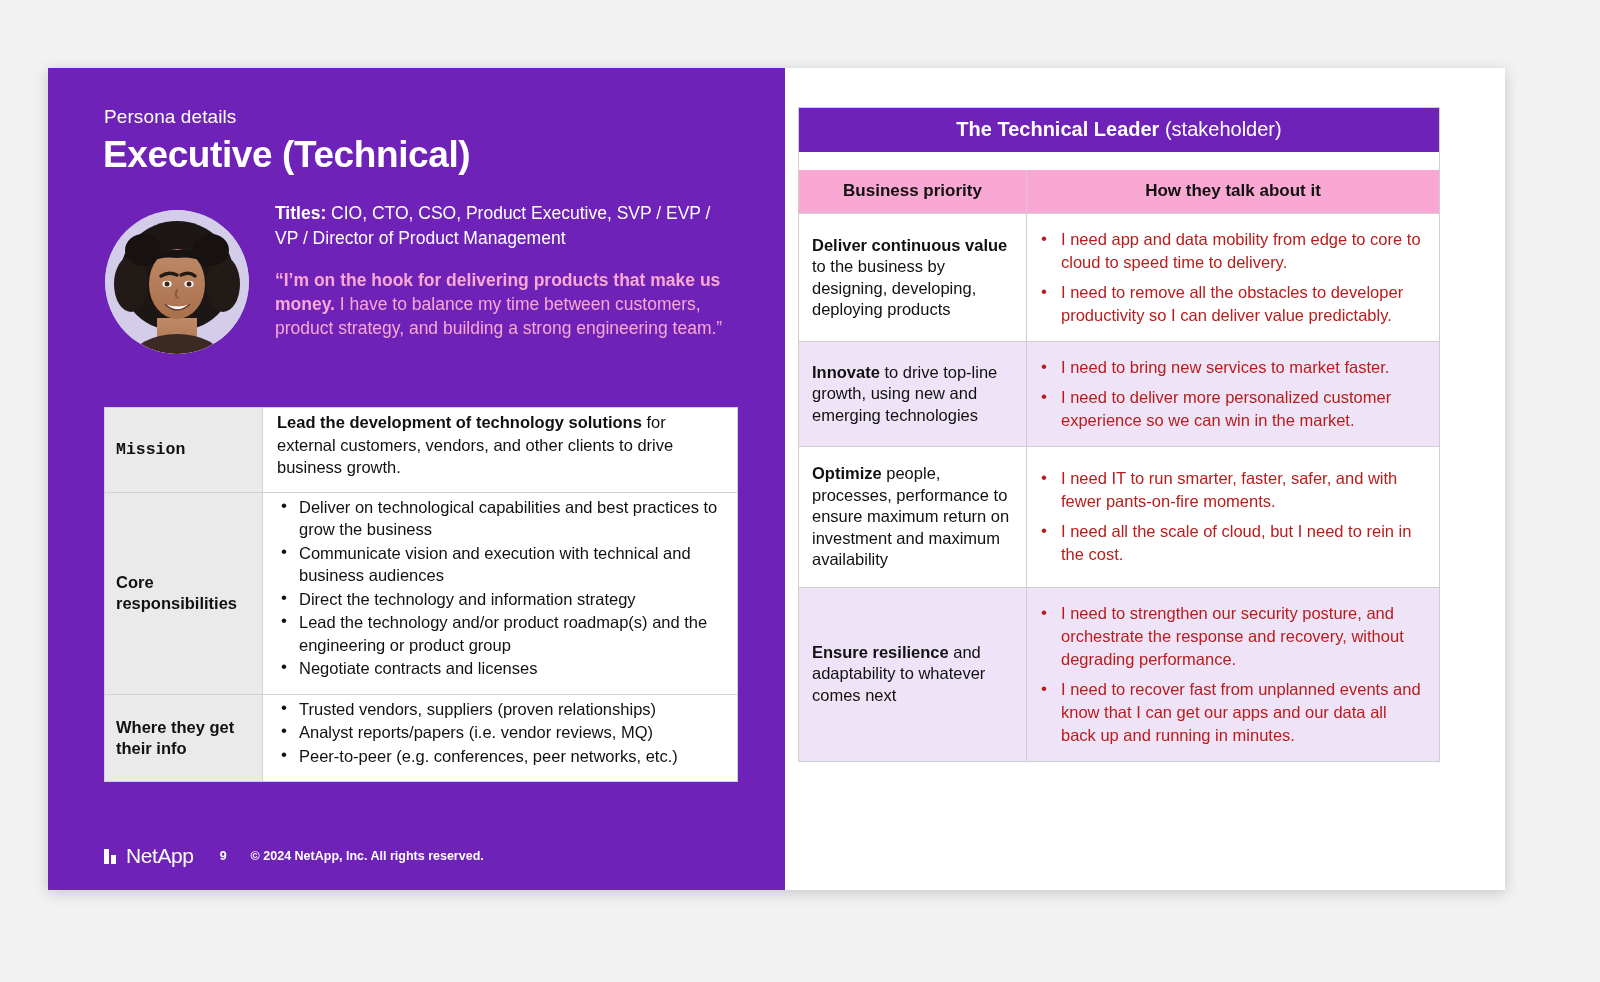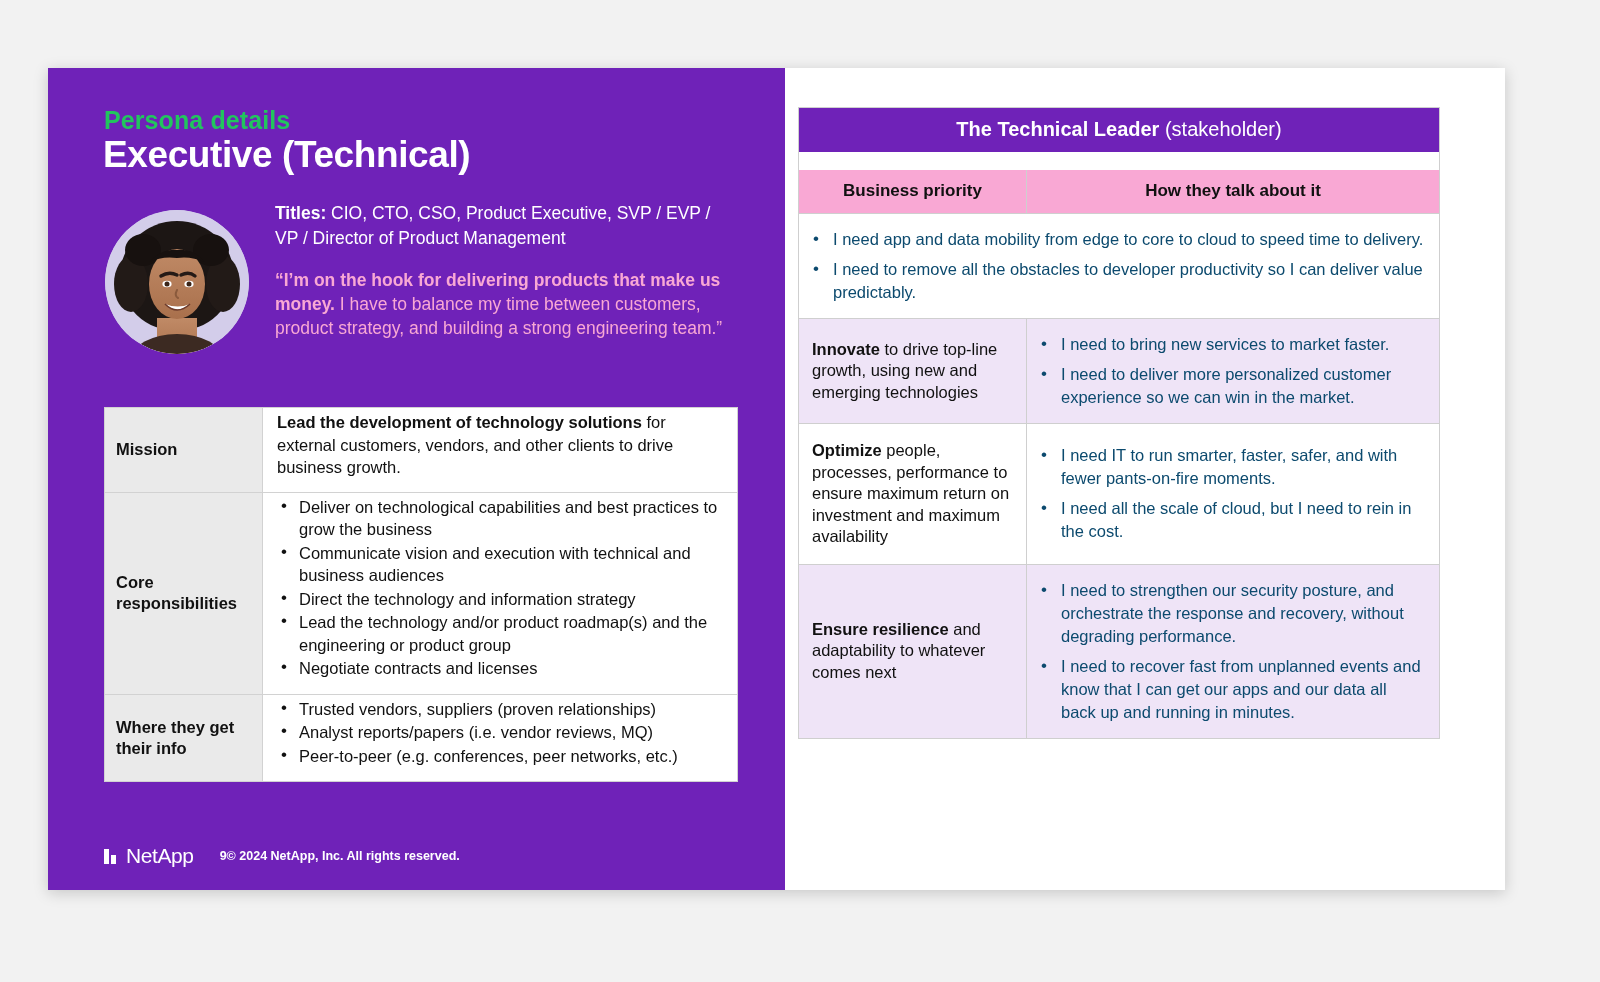--- a/index.html
+++ b/index.html
@@ -23,21 +23,21 @@
   
   .left-panel {
     position: absolute;
     left: 0; top: 0;
     width: 737px; height: 822px;
     background: #6F22B8;
     overflow: hidden;
   }
   .eyebrow {
     position: absolute; left: 56px; top: 38px;
-    color: #22c55e; font-size: 25px; font-weight: 700; letter-spacing: .1px;
+    color: #ffffff; font-size: 19px; font-weight: 400; letter-spacing: .1px;
   }
   .slide-title {
     position: absolute; left: 55px; top: 66px;
     color: #ffffff; font-size: 37px; font-weight: bold; letter-spacing: -0.4px;
   }
 
   
   .avatar {
     position: absolute; left: 57px; top: 142px;
     width: 144px; height: 144px; border-radius: 50%;
@@ -77,34 +77,34 @@
     display: flex; align-items: center; line-height: 21px;
   }
   .lt-body { flex: 1; padding: 3px 12px 13px 14px; font-size: 16.5px; line-height: 22.5px; color: #111; }
   .lt-body b { font-weight: bold; }
   .lt-body ul { list-style: none; }
   .lt-body li { position: relative; padding-left: 22px; margin-bottom: 1px; }
   .lt-body li::before {
     content: "\2022"; position: absolute; left: 4px; top: -1px;
     font-size: 17px; color: #111;
   }
-  .lt-row.mission .lt-label { align-items: center; }
+  .lt-row.mission .lt-label { align-items: center; font-family: Liberation Mono, monospace; }
 
   
   .footer { position: absolute; left: 56px; bottom: 22px; display: flex; align-items: center; }
   .napp-logo { display: flex; align-items: center; }
   .napp-mark { width: 15px; height: 15px; position: relative; margin-right: 7px; }
   .napp-mark i {
     position: absolute; bottom: 0; width: 5px; background: #ffffff; display: block;
   }
   .napp-mark i.a { left: 0; height: 15px; }
   .napp-mark i.b { left: 7px; height: 9px; }
   .napp-name { color: #fff; font-size: 21px; font-weight: normal; letter-spacing: -0.4px; }
   .page-num { color: #fff; font-size: 12.5px; font-weight: bold; margin-left: 26px; }
-  .copyright { color: #fff; font-size: 12.5px; font-weight: bold; }
+  .copyright { color: #fff; font-size: 12.5px; font-weight: bold; margin-left: 24px; }
 
   
   .right-table {
     position: absolute; left: 750px; top: 39px;
     width: 642px;
     border: 1px solid #cfcfcf;
     background: #fff;
   }
   .rt-head {
     background: #6F22B8; color: #ffffff;
@@ -122,21 +122,21 @@
   .rt-row { display: flex; border-bottom: 1px solid #cfcfcf; }
   .rt-row:last-child { border-bottom: none; }
   .rt-row.alt { background: #EFE4F7; }
   .rt-row > .rt-c1 {
     padding: 16px 10px 16px 13px;
     font-size: 16.5px; line-height: 21.5px; color: #111;
     display: flex; align-items: center;
   }
   .rt-row > .rt-c2 {
     padding: 14px 14px 14px 8px;
-    font-size: 16.5px; line-height: 23px; color: #0c4a6e;
+    font-size: 16.5px; line-height: 23px; color: #b91c1c;
     display: flex; align-items: center;
   }
   .rt-c1 b, .rt-c2 b { font-weight: bold; }
   .rt-c2 ul { list-style: none; width: 100%; }
   .rt-c2 li { position: relative; padding-left: 26px; margin-bottom: 7px; }
   .rt-c2 li:last-child { margin-bottom: 0; }
   .rt-c2 li::before {
     content: "\2022"; position: absolute; left: 6px; top: -1px; font-size: 17px;
   }
 </style>
@@ -253,20 +253,23 @@
       <div class="rt-head">
         <b>The Technical Leader</b><span class="light"> (stakeholder)</span>
       </div>
 
       <div class="rt-colhead">
         <div class="rt-c1">Business priority</div>
         <div class="rt-c2">How they talk about it</div>
       </div>
 
       <div class="rt-row">
+        <div class="rt-c1">
+          <span><b>Deliver continuous value</b><span> to the business by designing, developing, deploying products</span></span>
+        </div>
         <div class="rt-c2">
           <ul>
             <li>I need app and data mobility from edge to core to cloud to speed time to delivery.</li>
             <li>I need to remove all the obstacles to developer productivity so I can deliver value predictably.</li>
           </ul>
         </div>
       </div>
 
       <div class="rt-row alt">
         <div class="rt-c1">

